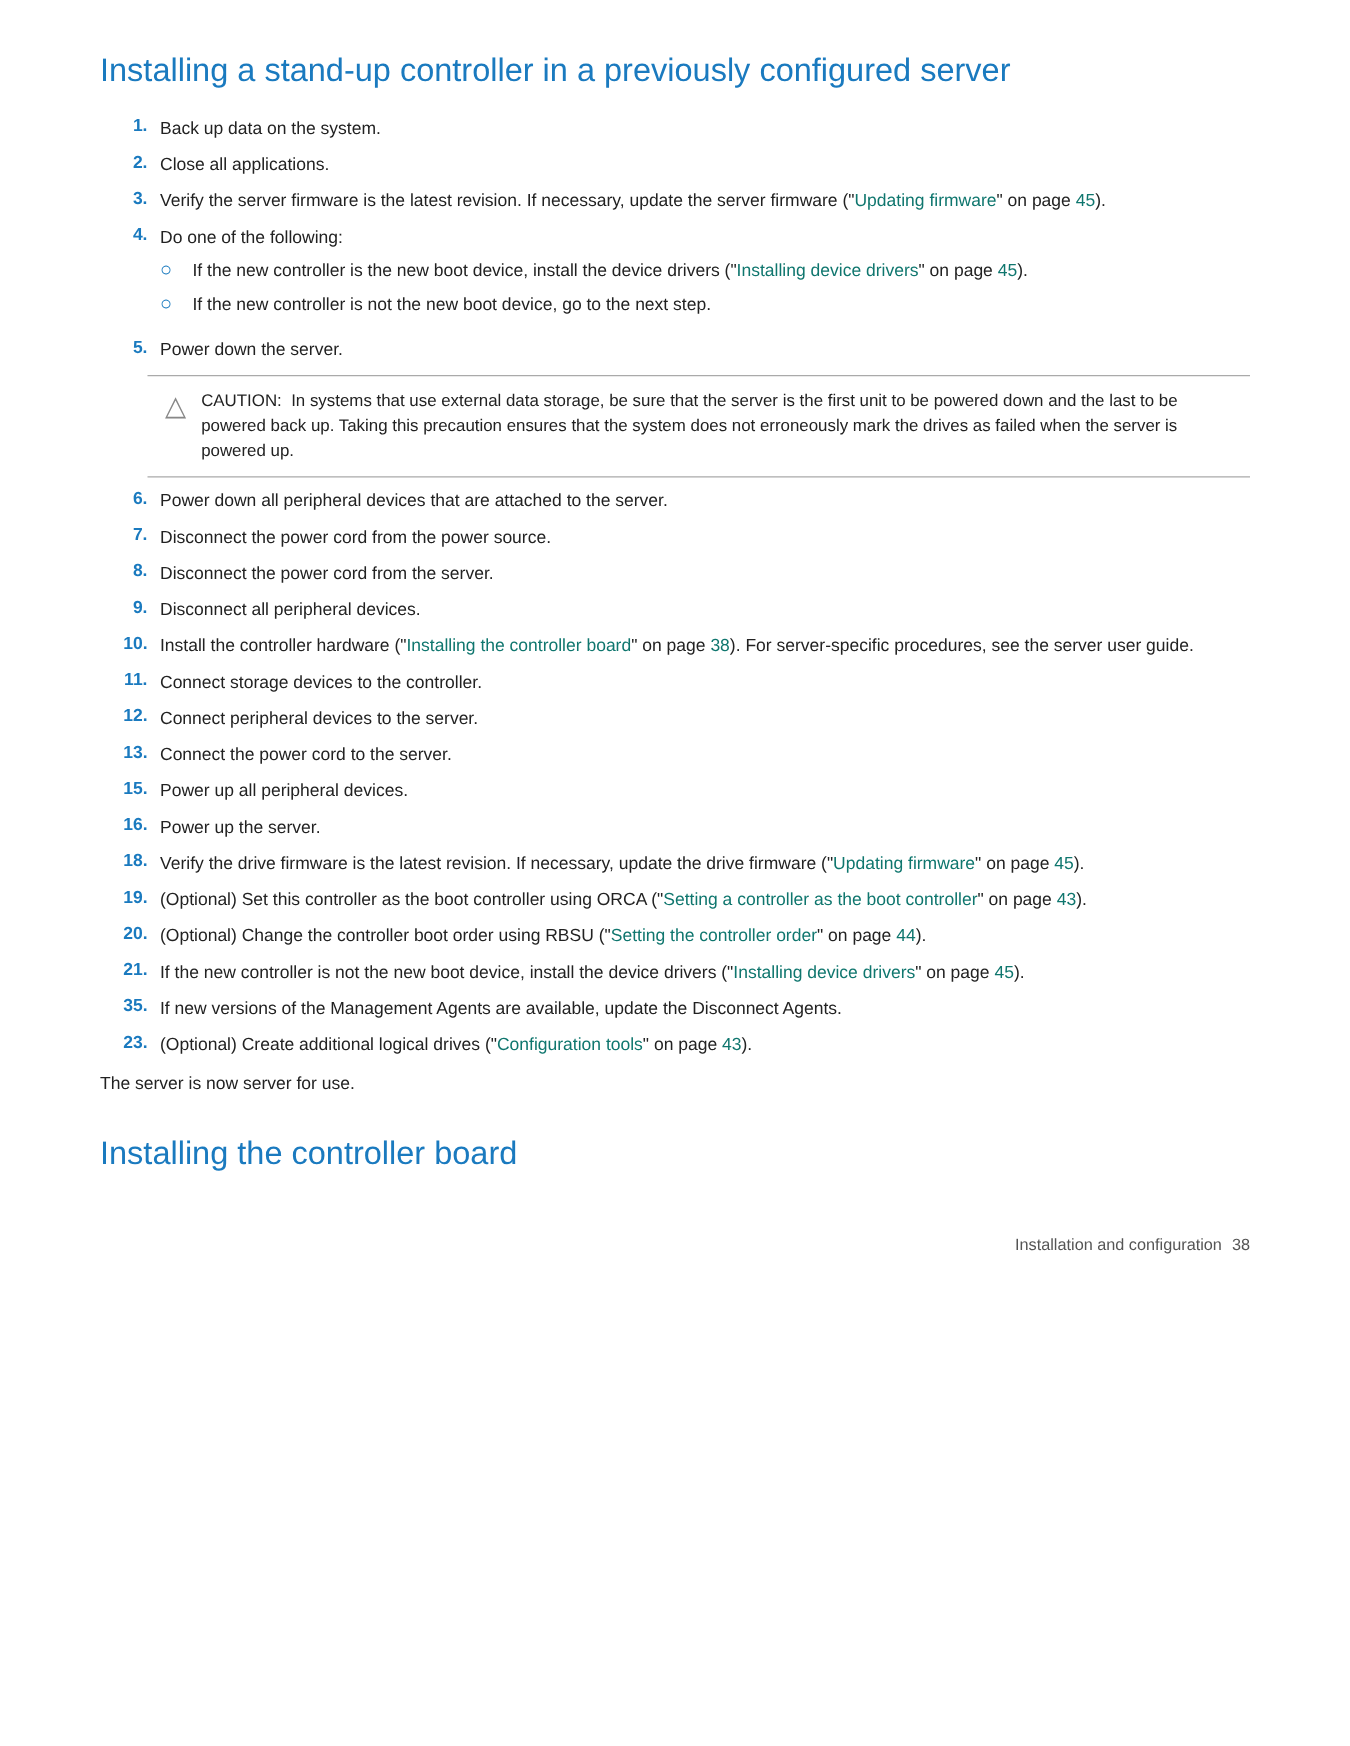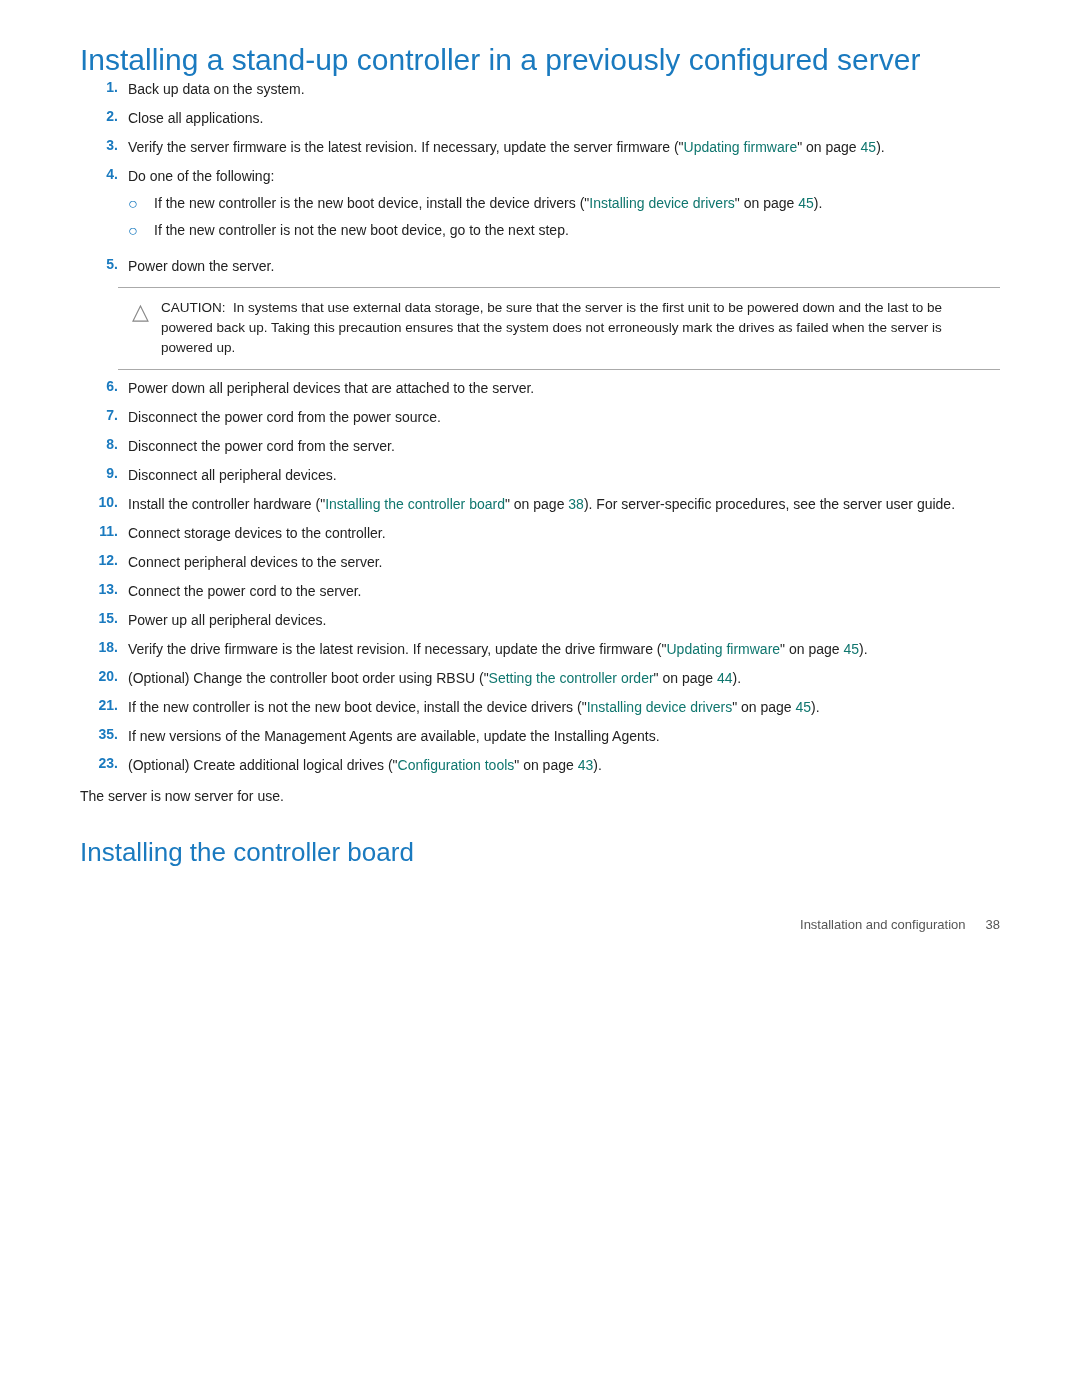--- a/index.html
+++ b/index.html
@@ -6,23 +6,24 @@
     body {
       background: #fff;
       font-family: Arial, Helvetica, sans-serif;
       font-size: 14px;
       color: #222;
       width: 1080px;
       min-height: 1397px;
       padding: 40px 80px 60px 80px;
     }
     h1.section-title {
-      font-size: 30px;
+      font-size: 26px;
       font-weight: normal;
       color: #1a7abf;
+      margin-bottom: 18px;
       line-height: 1.3;
     }
     h2.section-title {
       font-size: 26px;
       font-weight: normal;
       color: #1a7abf;
       margin-top: 32px;
       margin-bottom: 10px;
       line-height: 1.3;
     }
@@ -103,21 +104,21 @@
     .footer {
       display: flex;
       justify-content: flex-end;
       align-items: center;
       margin-top: 48px;
       color: #555;
       font-size: 13px;
       border-top: none;
     }
     .footer-text {
-      margin-right: 20px;
+      margin-right: 8px;
     }
     .footer-page {
       color: #555;
     }
   </style>
 </head>
 <body>
 
 <h1 class="section-title">Installing a stand-up controller in a previously configured server</h1>
 
@@ -211,41 +212,49 @@
     <span class="step-num">13.</span>
     <span class="step-text">Connect the power cord to the server.</span>
   </li>
 
 
   <li>
     <span class="step-num">15.</span>
     <span class="step-text">Power up all peripheral devices.</span>
   </li>
 
+  <li>
+    <span class="step-num">16.</span>
+    <span class="step-text">Power up the server.</span>
+  </li>
 
 
   <li>
     <span class="step-num">18.</span>
     <span class="step-text">Verify the drive firmware is the latest revision. If necessary, update the drive firmware ("<a class="link">Updating firmware</a>" on page <a class="link">45</a>).</span>
   </li>
 
+  <li>
+    <span class="step-num">19.</span>
+    <span class="step-text">(Optional) Set this controller as the boot controller using ORCA ("<a class="link">Setting a controller as the boot controller</a>" on page <a class="link">43</a>).</span>
+  </li>
 
   <li>
     <span class="step-num">20.</span>
     <span class="step-text">(Optional) Change the controller boot order using RBSU ("<a class="link">Setting the controller order</a>" on page <a class="link">44</a>).</span>
   </li>
 
   <li>
     <span class="step-num">21.</span>
     <span class="step-text">If the new controller is not the new boot device, install the device drivers ("<a class="link">Installing device drivers</a>" on page <a class="link">45</a>).</span>
   </li>
 
   <li>
     <span class="step-num">35.</span>
-    <span class="step-text">If new versions of the Management Agents are available, update the Installing Agents.</span>
+    <span class="step-text">If new versions of the Management Agents are available, update the Disconnect Agents.</span>
   </li>
 
   <li>
     <span class="step-num">23.</span>
     <span class="step-text">(Optional) Create additional logical drives ("<a class="link">Configuration tools</a>" on page <a class="link">43</a>).</span>
   </li>
 
 </ol>
 
 <p style="margin-top: 12px; margin-bottom: 4px; padding-left: 0;">The server is now server for use.</p>

